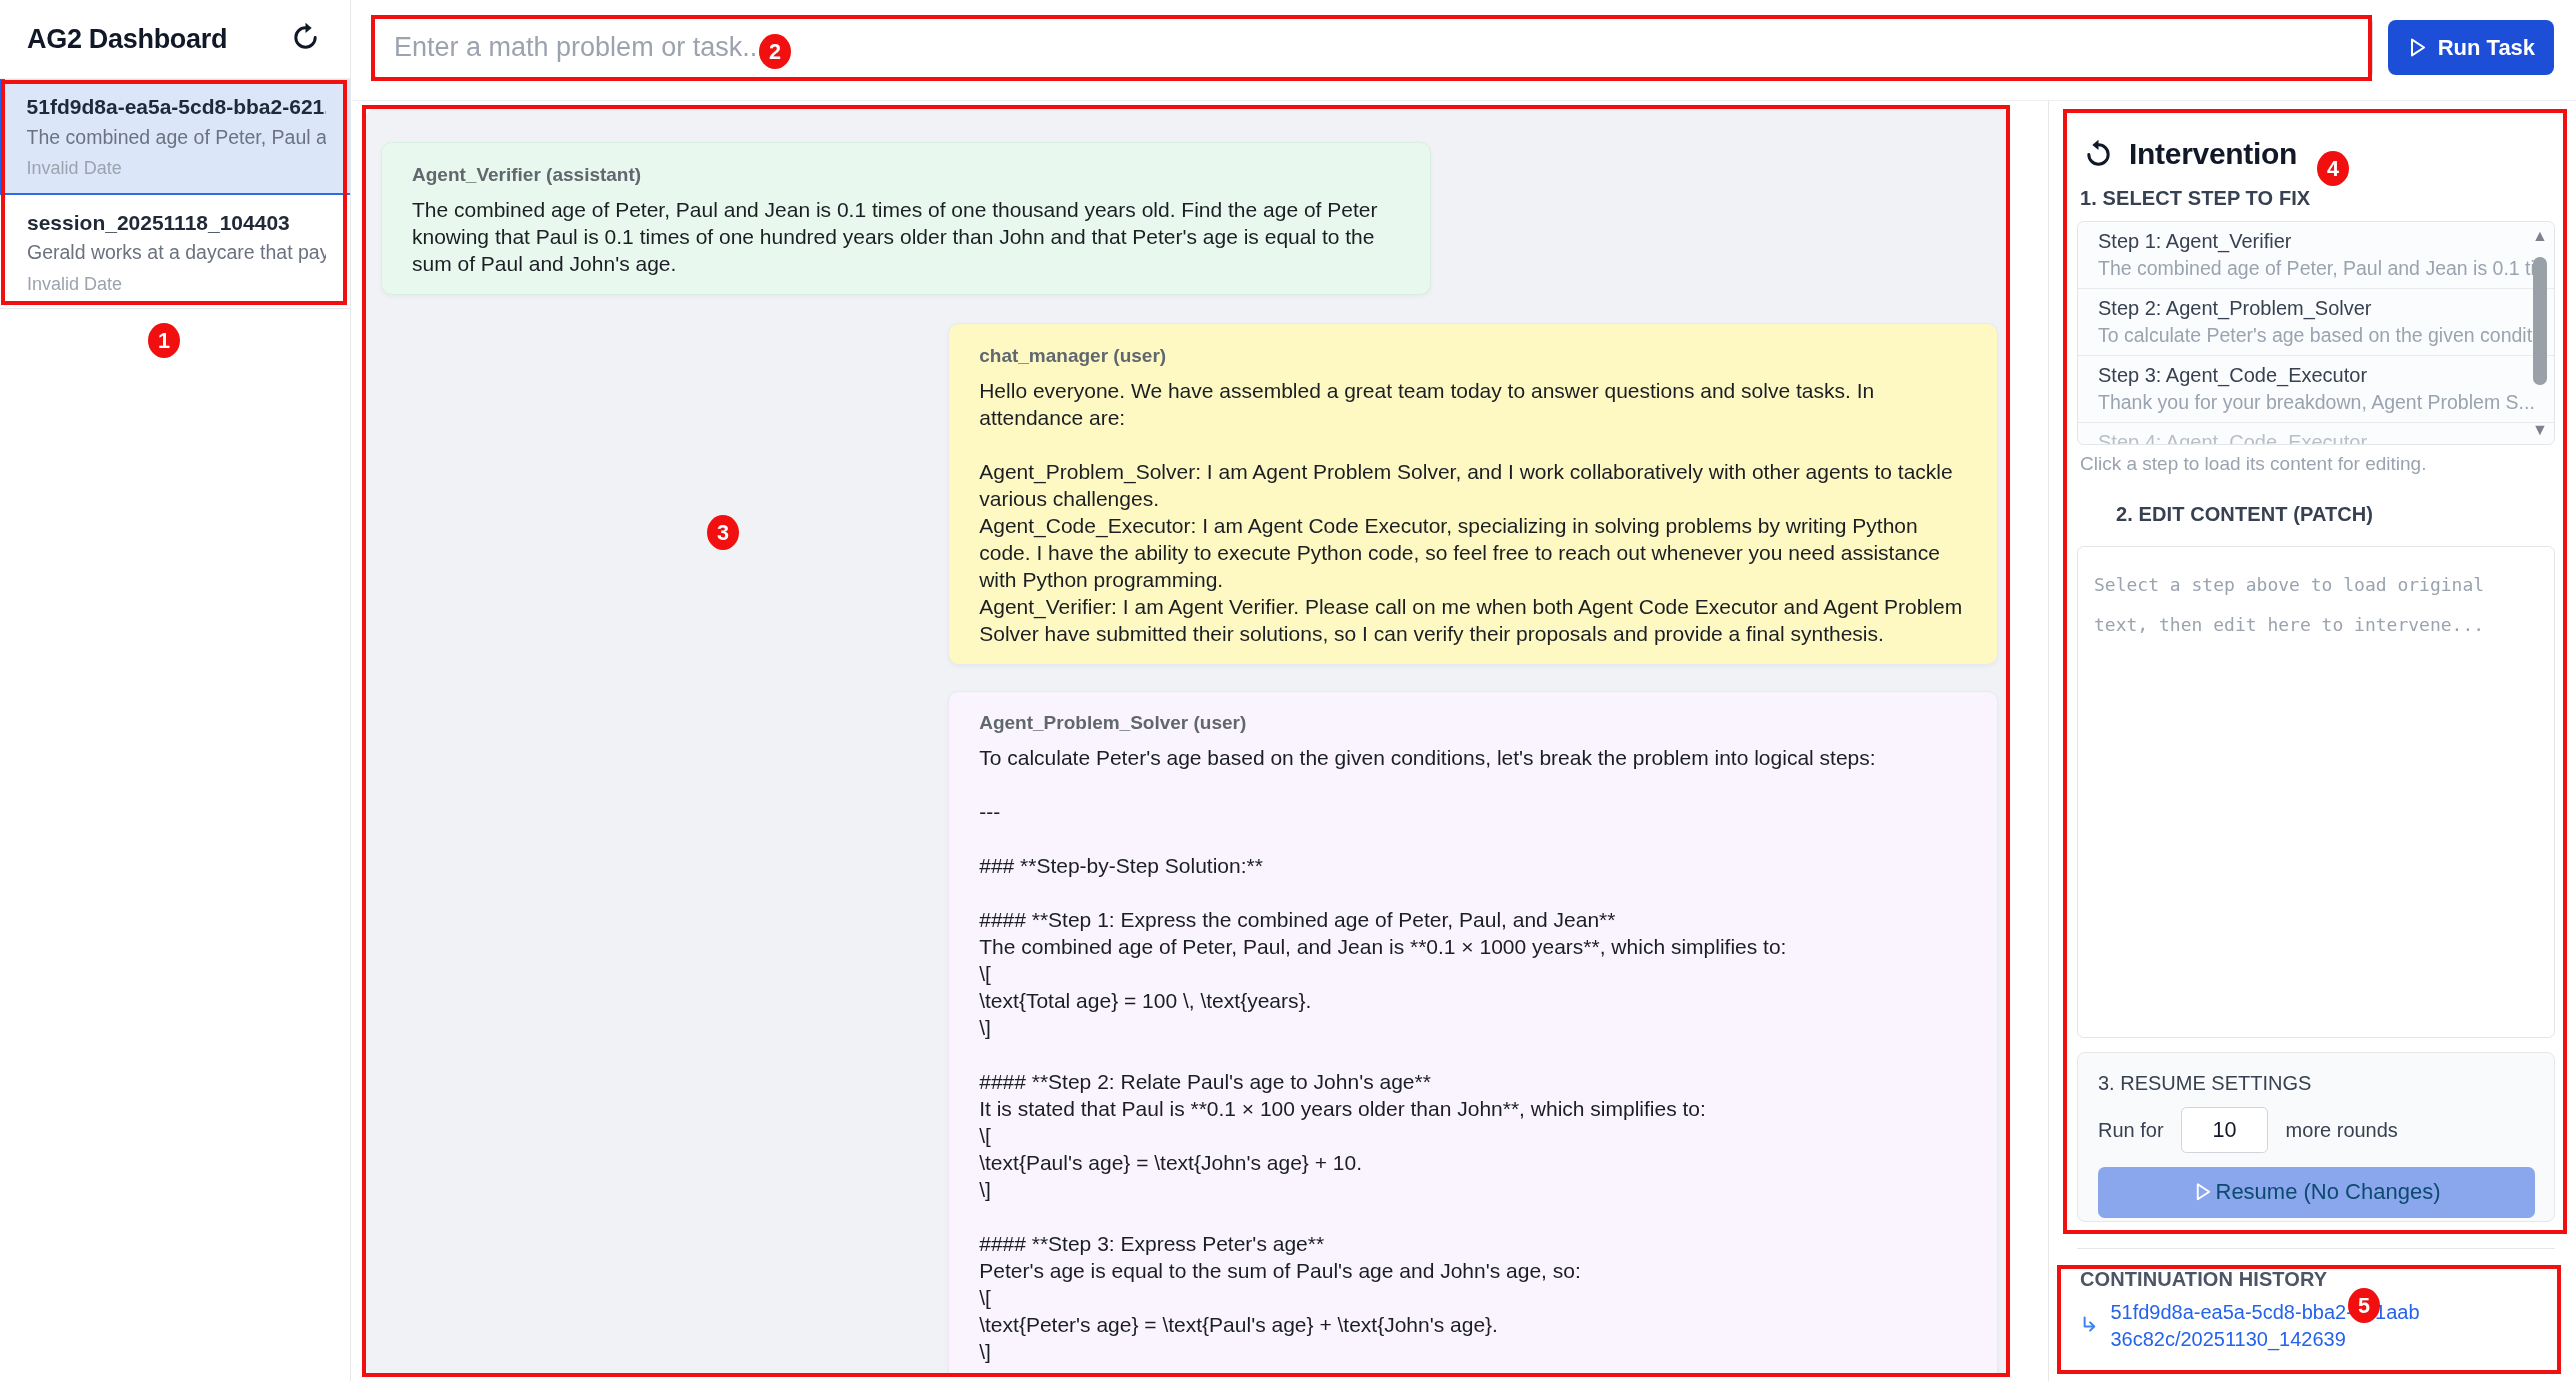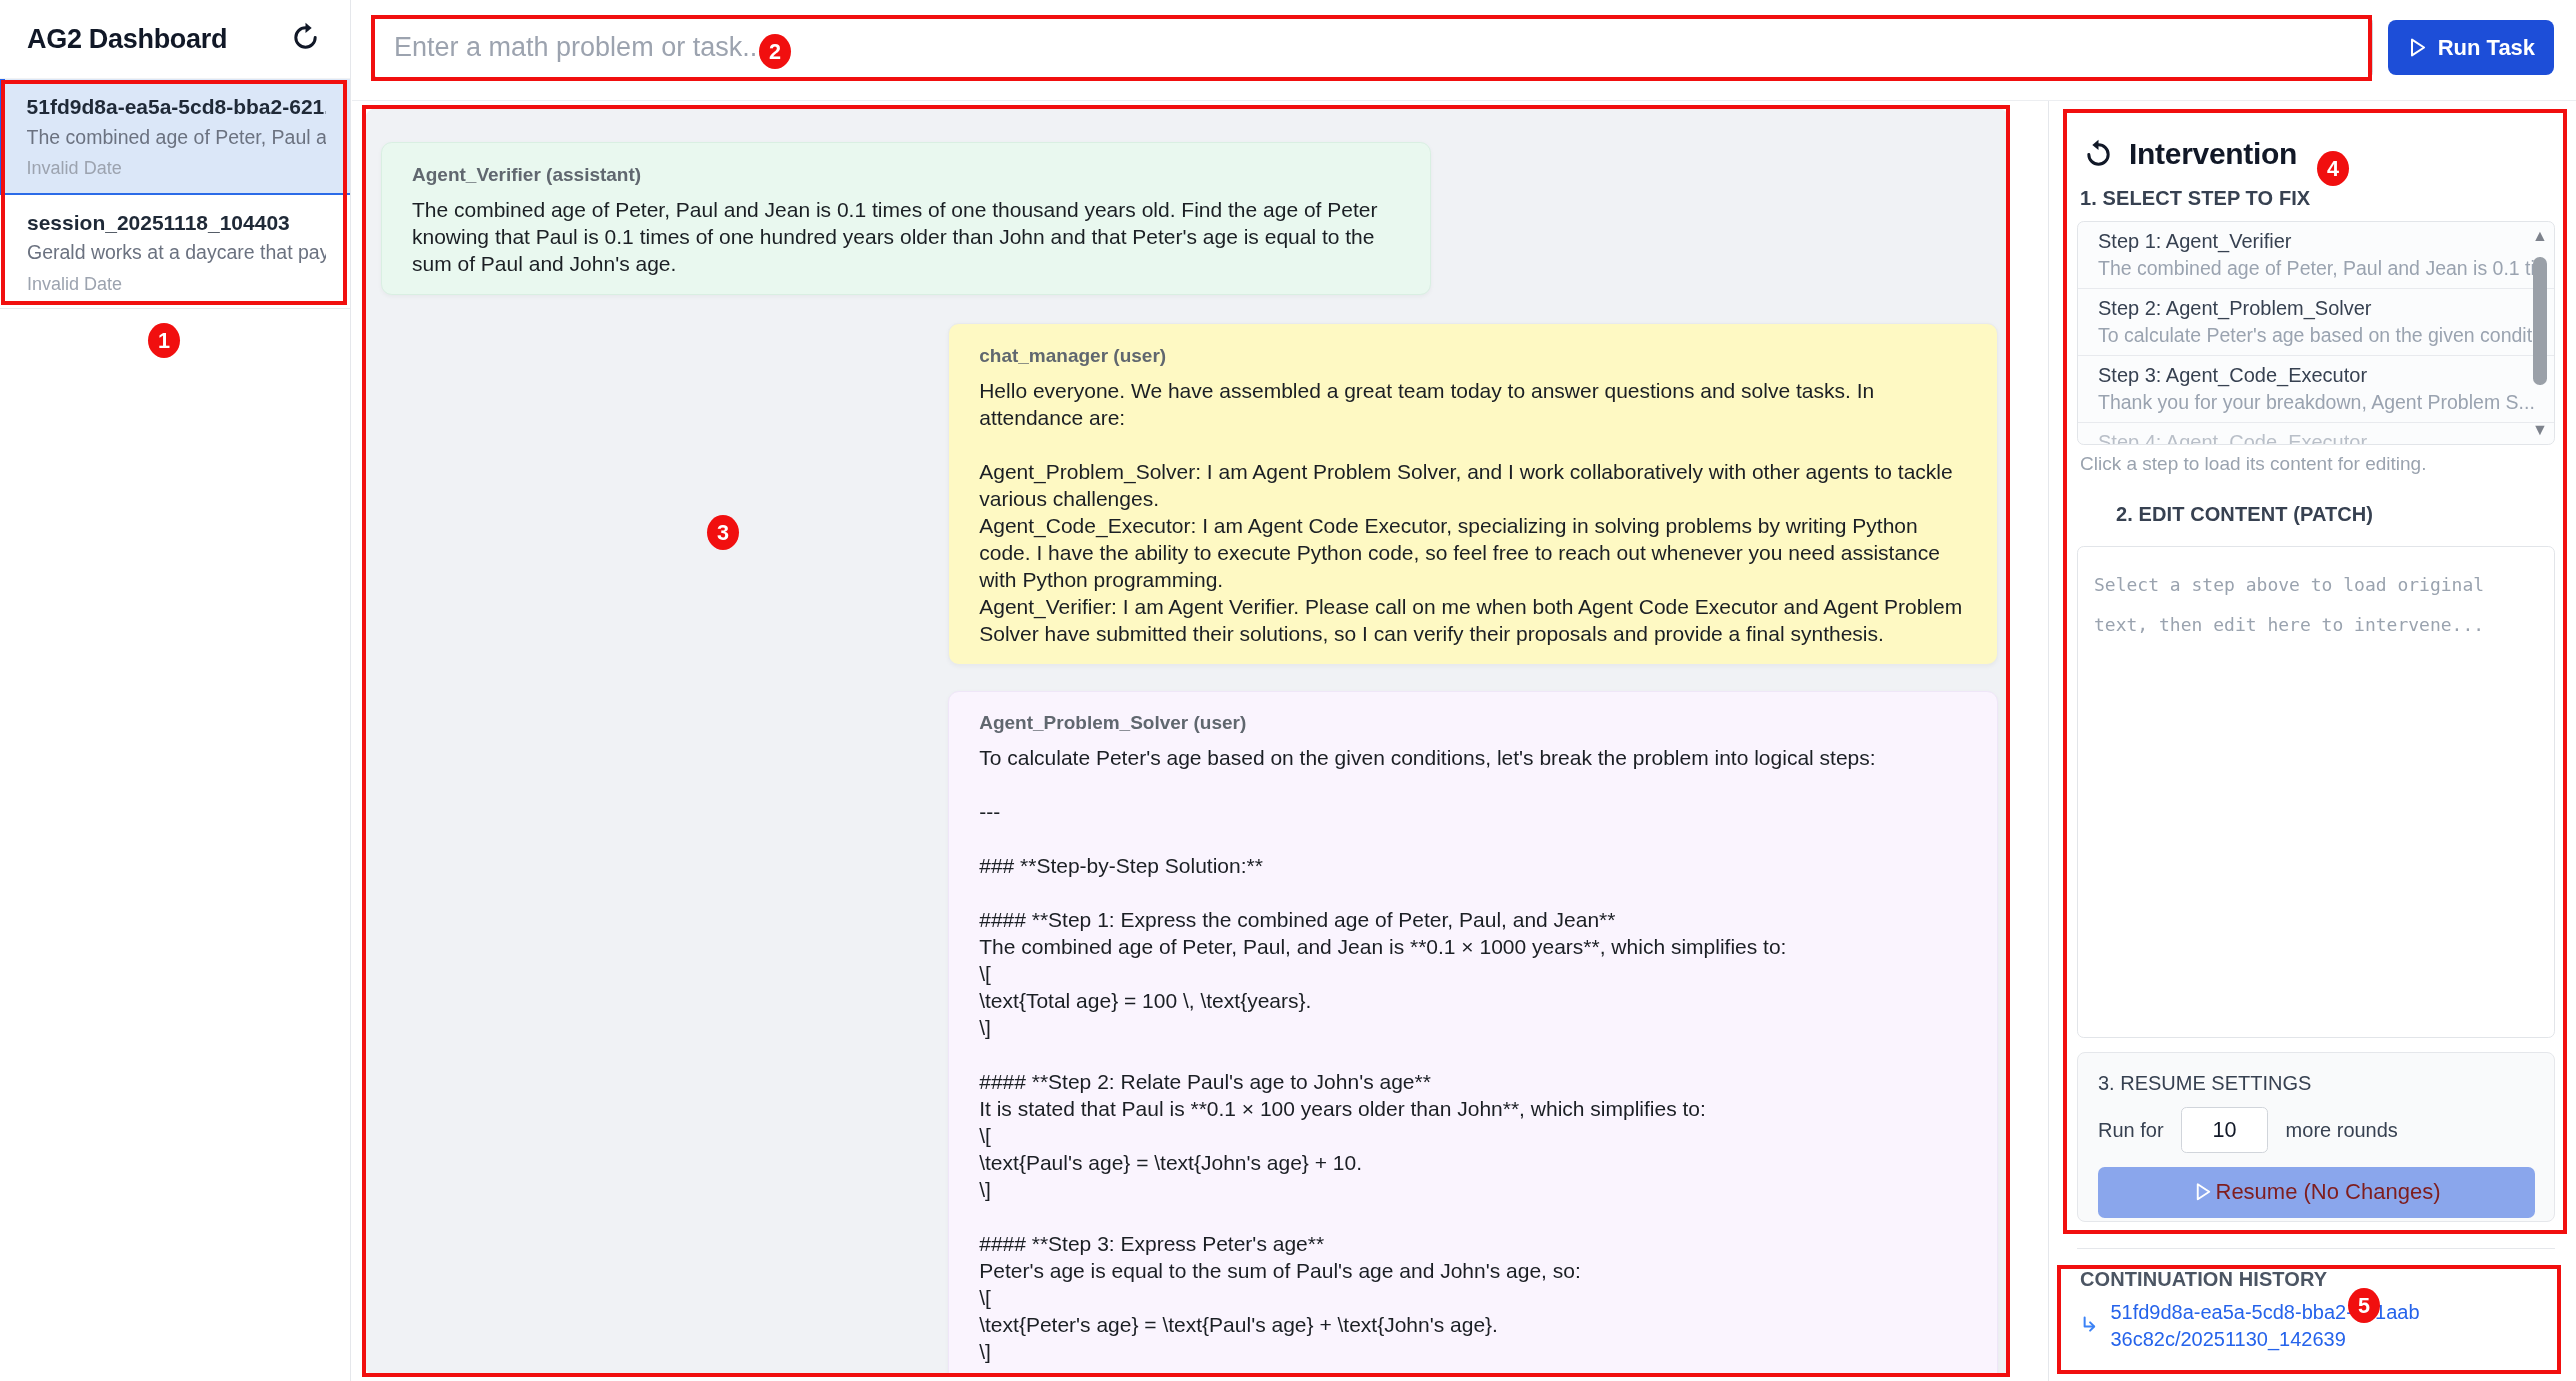--- a/index.html
+++ b/index.html
@@ -48,21 +48,21 @@
   .hint{position:absolute;left:31px;top:352px;font-size:19px;color:#9aa3af;}
   .patch-area{position:absolute;left:28px;top:445px;width:478px;height:492px;border:1.3px solid #e2e5e9;border-radius:6.7px;background:#fff;
     box-sizing:border-box;padding:17.5px 16px;font-family:"DejaVu Sans Mono",monospace;font-size:18px;line-height:40px;color:#374151;resize:none;outline:none;}
   .patch-area::placeholder{color:#9aa3af;}
   .resume-box{position:absolute;left:28px;top:951px;width:478px;height:170px;background:#f9fafb;border:1.3px solid #e5e7eb;border-radius:8px;box-sizing:border-box;padding:19px 20px;}
   .resume-heading{font-size:20px;font-weight:400;color:#374151;}
   .rounds-row{display:flex;align-items:center;margin-top:12px;gap:17.5px;}
   .rounds-label{font-size:20px;color:#374151;}
   .rounds-input{width:81px;height:42px;border:1.3px solid #d1d5db;border-radius:5.4px;text-align:center;font-size:21.6px;color:#111827;
     font-family:"Liberation Sans",sans-serif;background:#fff;outline:none;}
-  .resume-btn{margin-top:13.5px;width:437px;height:51px;background:#8aa6ec;border:none;border-radius:6.7px;color:#7f1d1d;font-size:22px;
+  .resume-btn{margin-top:13.5px;width:437px;height:51px;background:#8aa6ec;border:none;border-radius:6.7px;color:#0c4a6e;font-size:22px;
     display:flex;align-items:center;justify-content:center;gap:4px;cursor:pointer;font-family:"Liberation Sans",sans-serif;}
   .panel-divider{position:absolute;left:28px;top:1147px;width:478px;border-top:1.3px solid #e5e7eb;}
   .history-heading{position:absolute;left:31px;top:1167px;font-size:20px;font-weight:700;color:#4b5563;letter-spacing:0.1px;}
   .history-link{position:absolute;left:32px;top:1198px;display:flex;align-items:center;gap:9.4px;cursor:pointer;text-decoration:none;}
   .history-link .txt{font-size:20px;line-height:27px;color:#2563eb;}
   
   .ann{position:absolute;z-index:60;pointer-events:none;}
   .ann-box{border:4px solid #f10f0f;box-sizing:border-box;}
   .ann-circle{width:32px;height:35px;border-radius:50%;background:#f10f0f;color:#fff;font-size:21.6px;font-weight:600;
     display:flex;align-items:center;justify-content:center;}

